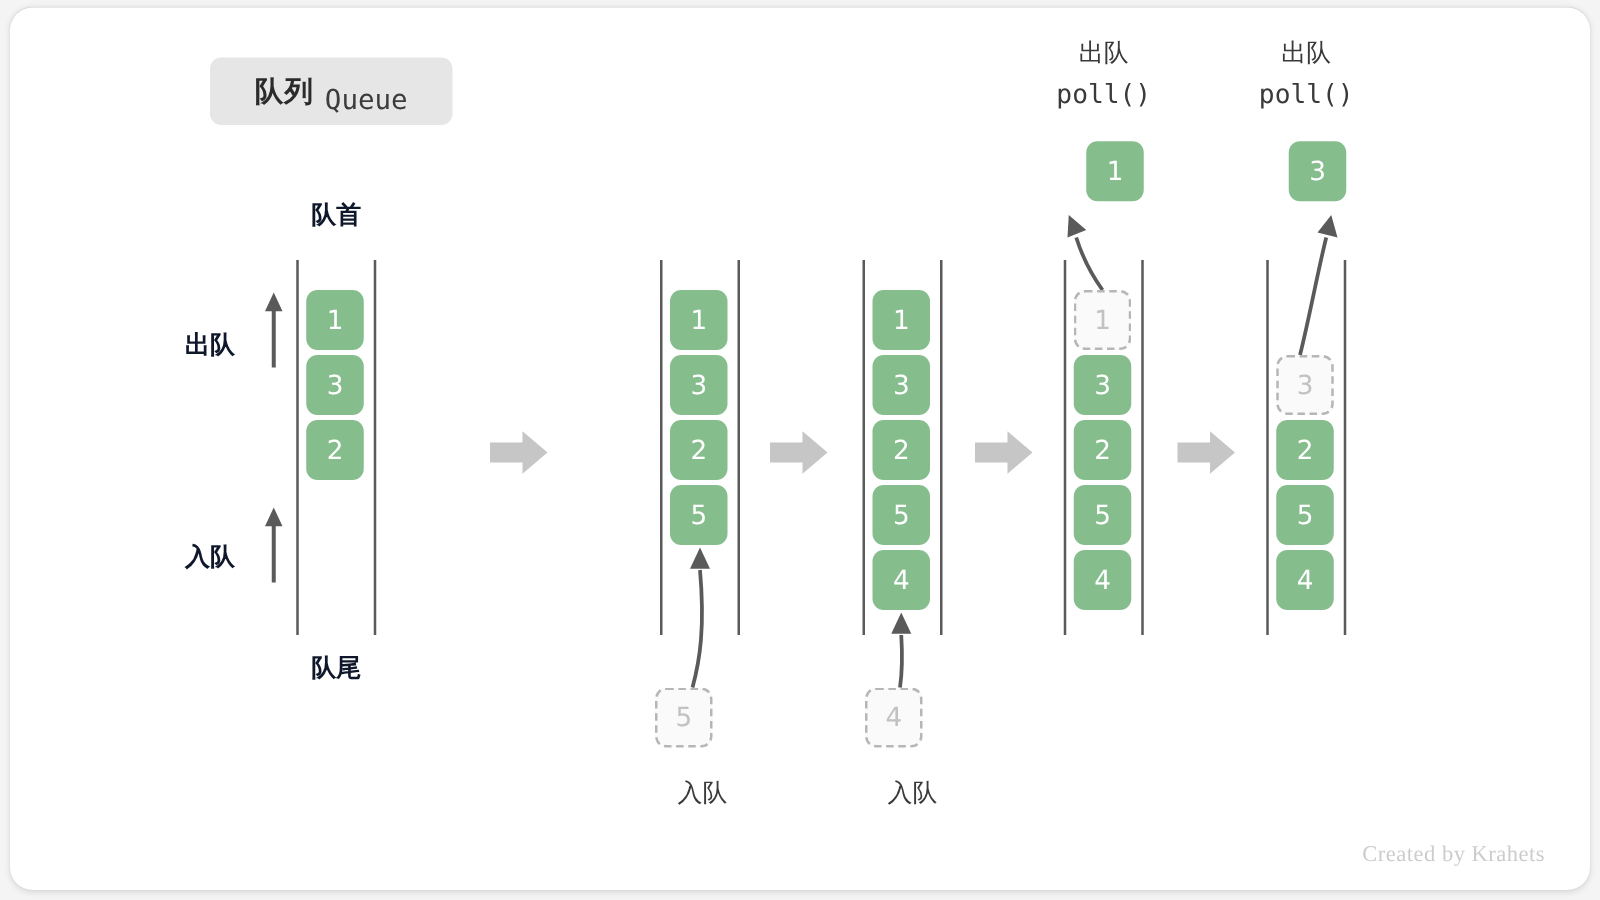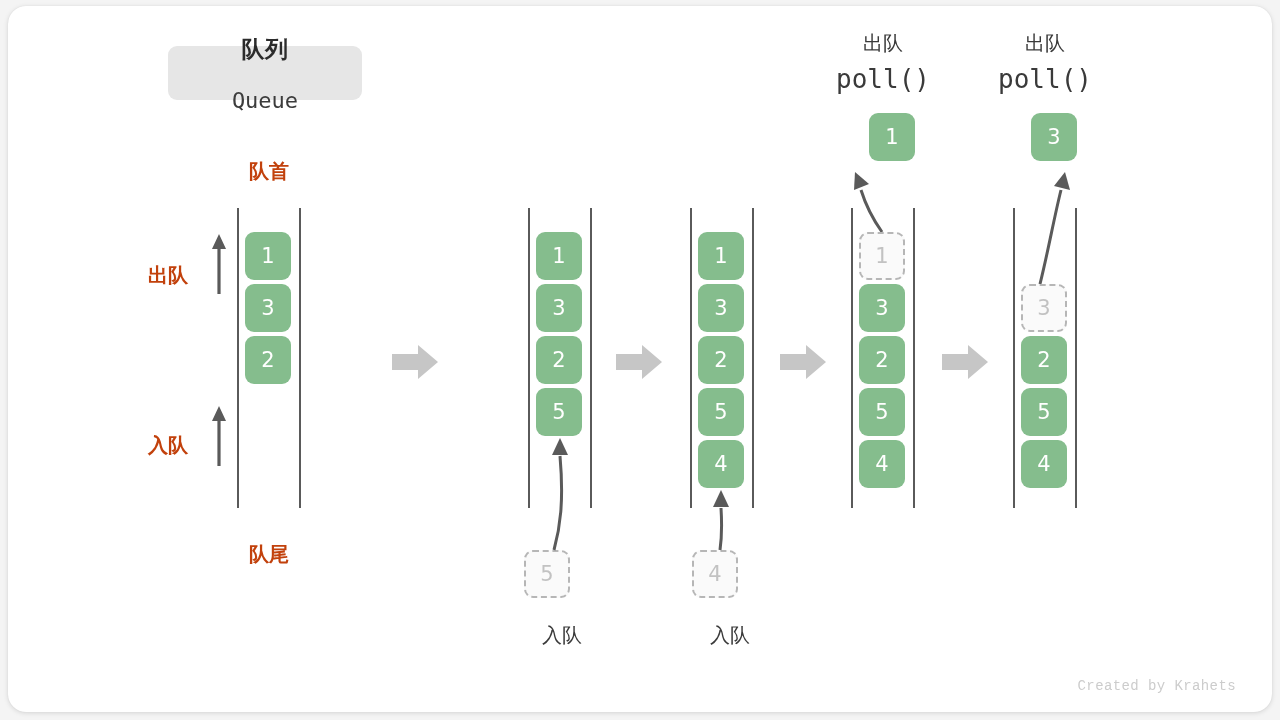--- a/index.html
+++ b/index.html
@@ -36,55 +36,54 @@
   
   #title-badge {
     left: 168px; top: 46px;
     width: 194px; height: 54px;
     background: #e6e6e6;
     border-radius: 9px;
     display: flex;
     align-items: center;
     justify-content: center;
     gap: 9px;
-    flex-direction: column;
   }
   #title-badge .cn {
     font-size: 23px;
     font-weight: bold;
     color: #2b2b2b;
     letter-spacing: 0.5px;
   }
   #title-badge .en {
     font-family: "DejaVu Sans Mono", monospace;
     font-size: 22px;
     color: #3c3c3c;
     margin-top: 14px;
   }
 
   
   .cn-label {
     font-size: 20px;
     font-weight: bold;
-    color: #c2410c;
+    color: #0f172a;
     white-space: nowrap;
   }
   .op-caption {
     text-align: center;
     white-space: nowrap;
     line-height: 1.55;
   }
   .op-caption .cn {
     font-size: 20px;
     color: #3a3a3a;
     display: block;
   }
   .op-caption .code {
     font-family: "DejaVu Sans Mono", monospace;
-    font-size: 26px;
+    font-size: 21px;
     color: #3a3a3a;
     display: block;
   }
   .op-caption .code .num { color: #4c9a55; font-weight: bold; }
 
   
   .rail {
     width: 1.6px;
     background: #5a5a5a;
   }
@@ -107,40 +106,40 @@
   }
   .cell.ghost {
     background: #fafafa;
     color: #c2c2c2;
     border: 2px dashed #b6b6b6;
   }
 
   
   #watermark {
     right: 44px; bottom: 26px;
-    font-family: Liberation Mono, monospace;
-    font-size: 14px;
+    font-family: Liberation Serif, serif;
+    font-size: 18px;
     color: #cccccc;
     letter-spacing: 0.4px;
   }
   svg { overflow: visible; }
 </style>
 </head>
 <body>
 
 <div id="card">
   <div id="stage">
 
     <div class="abs" id="title-badge">
       <span class="cn">队列</span>
       <span class="en">Queue</span>
     </div>
 
     <div class="abs cn-label" style="left:238px; top:158px; width:62px; text-align:center;">队首</div>
-    <div class="abs cn-label" style="left:238px; top:541px; width:62px; text-align:center;">队尾</div>
+    <div class="abs cn-label" style="left:238px; top:521px; width:62px; text-align:center;">队尾</div>
     <div class="abs cn-label" style="left:148px; top:262px;">出队</div>
     <div class="abs cn-label" style="left:148px; top:432px;">入队</div>
 
     <svg class="abs" style="left:206px; top:232px;" width="26" height="64">
       <line x1="13" y1="62" x2="13" y2="12" stroke="#5a5a5a" stroke-width="3.2"></line>
       <path d="M13 2 L20 17 L6 17 Z" fill="#5a5a5a"></path>
     </svg>
     <svg class="abs" style="left:206px; top:404px;" width="26" height="64">
       <line x1="13" y1="62" x2="13" y2="12" stroke="#5a5a5a" stroke-width="3.2"></line>
       <path d="M13 2 L20 17 L6 17 Z" fill="#5a5a5a"></path>

